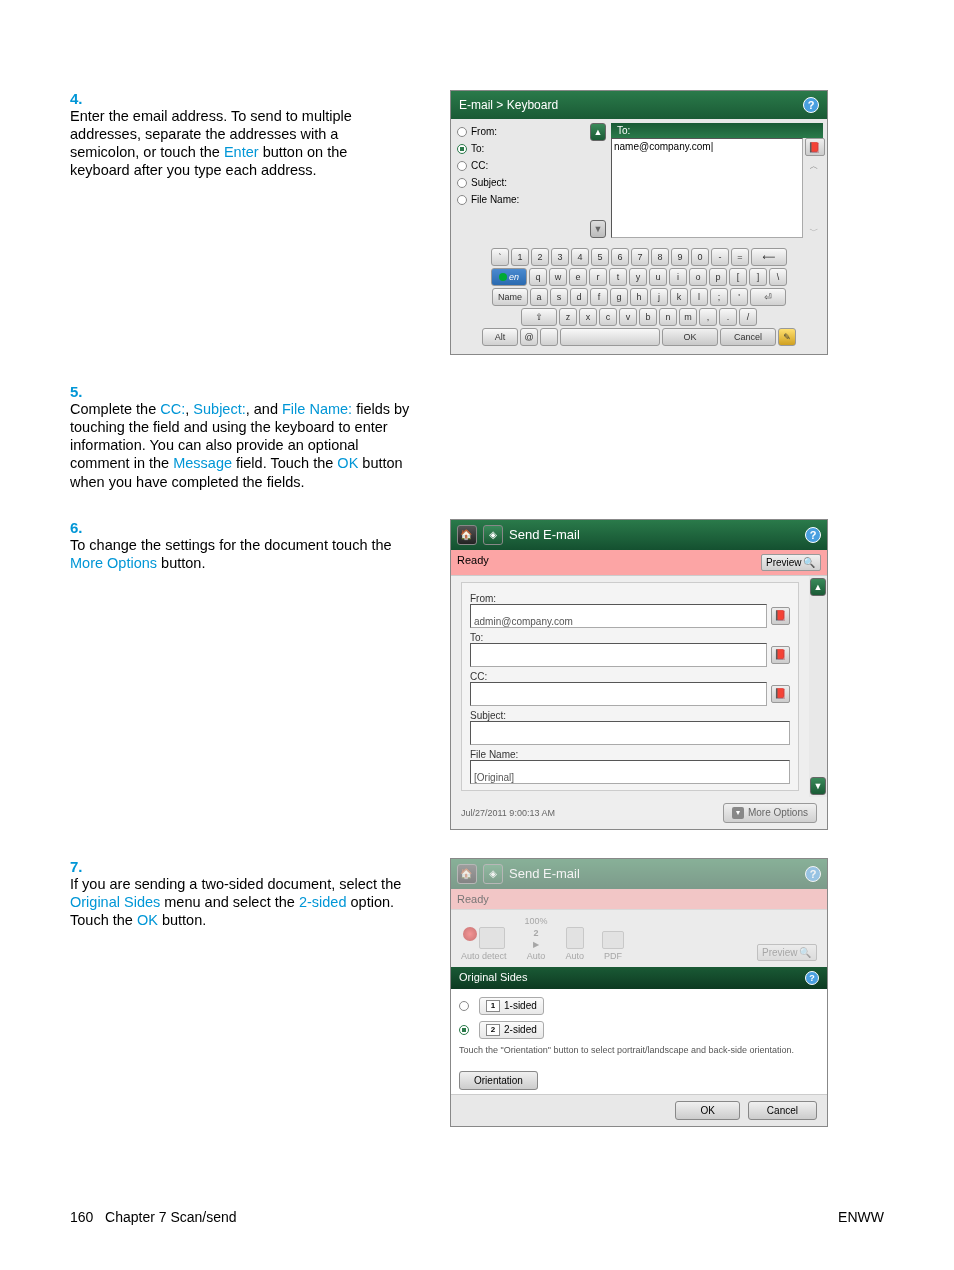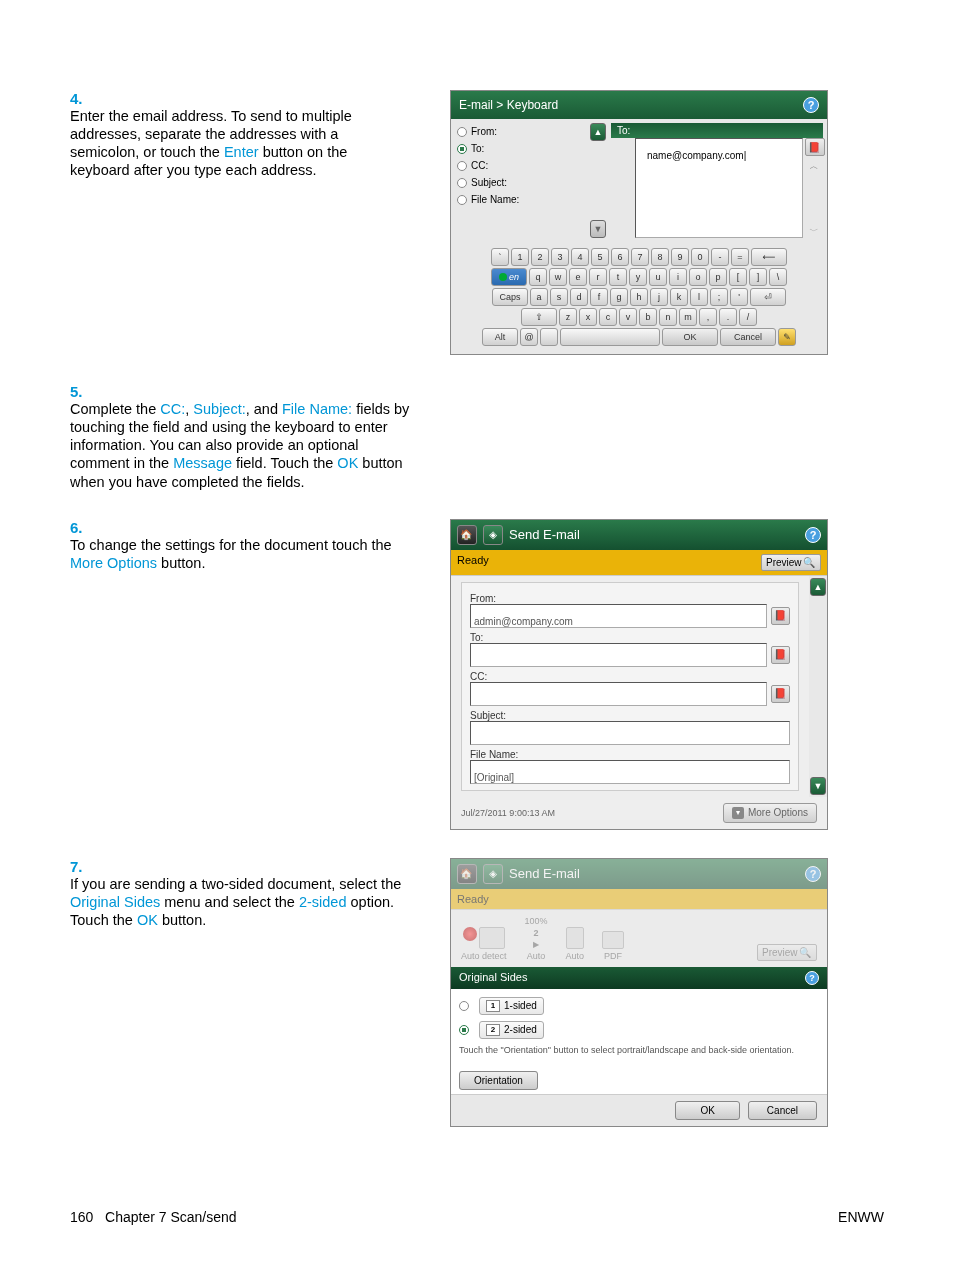--- a/index.html
+++ b/index.html
@@ -72,36 +72,36 @@
     font-weight: bold;
     font-size: 11px;
   }
   .kb-body { display: flex; padding: 4px; gap: 4px; }
   .kb-left { width: 130px; }
   .kb-field-row { display:flex; align-items:center; padding:3px 2px; }
   .radio { width:10px; height:10px; border:1px solid #888; border-radius:50%; display:inline-block; margin-right:4px; background:#fff; }
   .radio.selected { background: radial-gradient(#2a7a4a 40%, #fff 45%); border-color:#2a7a4a; }
   .kb-right { flex:1; }
   .kb-to-label { background:linear-gradient(#1a5a35,#2a7a4a); color:#fff; padding:2px 6px; font-size:10px;}
-  .kb-textarea { background:#fff; border:1px inset #aaa; height:100px; padding:11px; font-size:10px; position:relative;margin-left:24px;}
+  .kb-textarea { background:#fff; border:1px inset #aaa; height:100px; padding:2px; font-size:10px; position:relative;}
   .kb-keys { padding: 6px 4px; }
   .kb-krow { display:flex; gap:2px; margin-bottom:2px; justify-content:center;}
   .key { background:linear-gradient(#f8f8f8,#d0d0d0); border:1px solid #999; border-radius:3px; min-width:18px; height:18px; display:flex; align-items:center; justify-content:center; font-size:9px; color:#333;}
   .key.wide { min-width:36px; }
   .key.btn { min-width:56px; background:linear-gradient(#f0f0f0,#c8c8c8);}
   .scroll-btn { width:16px; height:18px; background:linear-gradient(#3a8a5a,#1a5a35); border:1px solid #666; border-radius:3px; display:inline-flex; align-items:center; justify-content:center; color:#fff; font-size:9px;}
   .scroll-area { width:18px; display:flex; flex-direction:column; justify-content:space-between; align-items:center;}
 
   
   .se-header {
     background: linear-gradient(#2a7a4a, #145030);
     color:#fff; padding:5px 6px; display:flex; align-items:center; gap:6px;
   }
   .se-icon { width:20px; height:20px; background:linear-gradient(#555,#222); border:1px solid #888; border-radius:3px; display:inline-flex; align-items:center; justify-content:center;}
-  .se-status { display:flex; justify-content:space-between; padding:4px 6px; font-size:11px; background:#eab308; border-bottom:1px solid #ccc;}
+  .se-status { display:flex; justify-content:space-between; padding:4px 6px; font-size:11px; background:#fca5a5; border-bottom:1px solid #ccc;}
   .se-body { padding:6px 10px; background:#eee; }
   .se-panel { background:#f4f4f4; border:1px solid #ccc; padding:6px 8px;}
   .se-lbl { font-size:10px; color:#333; margin-top:4px;}
   .se-input { background:#fff; border:1px inset #aaa; height:16px; width:100%; padding:11px 3px; font-size:10px; color:#555;}
   .se-row { display:flex; align-items:center; gap:4px;}
   .se-addr-btn { width:20px; height:18px; background:linear-gradient(#eee,#ccc); border:1px solid #999; border-radius:2px; display:flex; align-items:center; justify-content:center; font-size:10px;}
   .se-bottom { display:flex; justify-content:space-between; align-items:center; padding:6px 10px; font-size:9px; color:#666; background:#eee;gap:40px;}
   .se-more { background:linear-gradient(#f0f0f0,#d0d0d0); border:1px solid #999; border-radius:3px; padding:3px 8px; display:flex; align-items:center; gap:4px; font-size:10px;}
   .se-scrollcol { width:18px; display:flex; flex-direction:column; justify-content:space-between; align-items:center; padding:2px 0;}
   .preview-btn { background:linear-gradient(#f0f0f0,#d0d0d0); border:1px solid #999; border-radius:2px; padding:2px 4px; font-size:10px; display:flex; align-items:center; gap:2px;}
@@ -215,21 +215,21 @@
               <span class="key">y</span>
               <span class="key">u</span>
               <span class="key">i</span>
               <span class="key">o</span>
               <span class="key">p</span>
               <span class="key">[</span>
               <span class="key">]</span>
               <span class="key">\</span>
           </div>
           <div class="kb-krow">
-            <span class="key wide">Caps</span>
+            <span class="key wide">Name</span>
             <span class="key">a</span>
               <span class="key">s</span>
               <span class="key">d</span>
               <span class="key">f</span>
               <span class="key">g</span>
               <span class="key">h</span>
               <span class="key">j</span>
               <span class="key">k</span>
               <span class="key">l</span>
               <span class="key">;</span>

